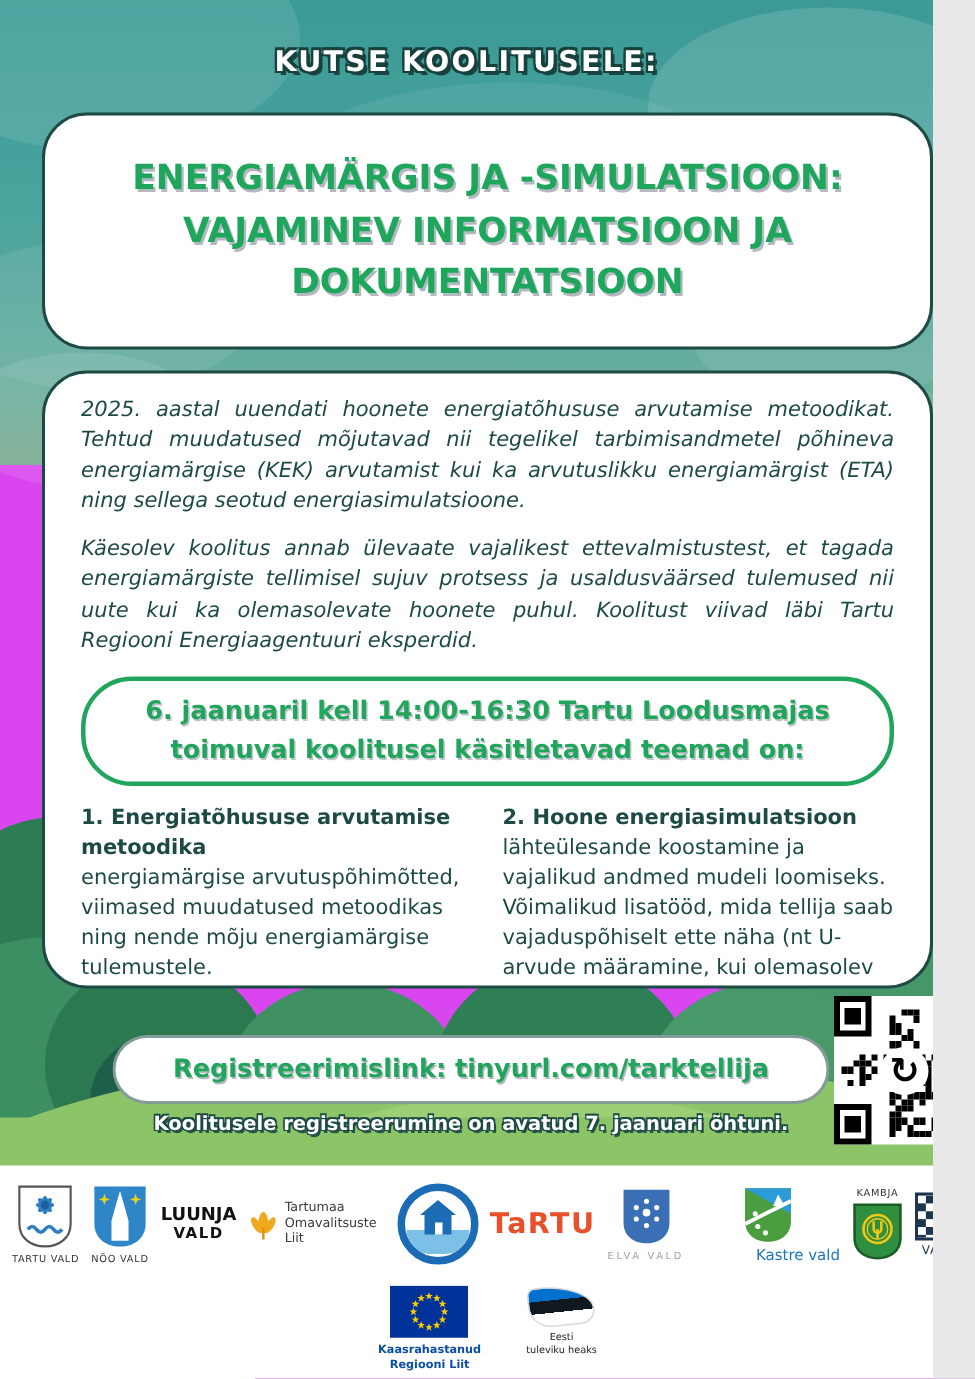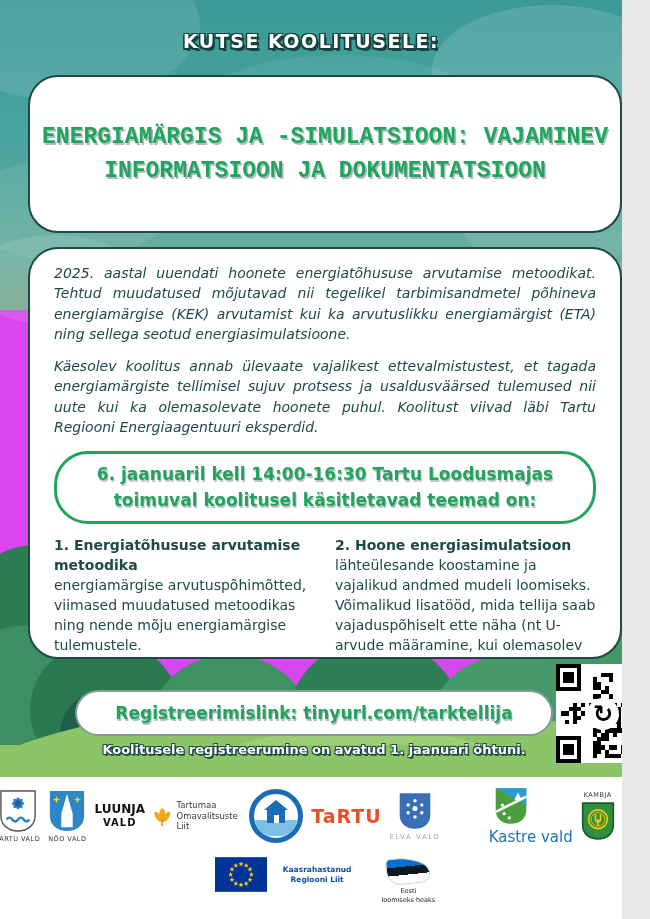--- a/index.html
+++ b/index.html
@@ -35,21 +35,21 @@
   
   .kicker{position:absolute;top:30px;left:0;width:100%;text-align:center;
           font-size:19px;font-weight:bold;letter-spacing:1.5px;color:#fff;
           text-shadow:-1.5px -1.5px 0 #17413c,1.5px -1.5px 0 #17413c,-1.5px 1.5px 0 #17413c,
                       1.5px 1.5px 0 #17413c,2.5px 3px 0 rgba(23,65,60,.95);}
   
   .title-box{position:absolute;left:28px;top:75px;width:594px;height:158px;background:#fff;
              border:2.5px solid #1d4a44;border-radius:30px;box-sizing:border-box;
              display:flex;align-items:center;justify-content:center;padding:0 12px;}
   .title{font-size:23px;line-height:1.5;font-weight:bold;color:#1ea75c;text-align:center;
-         text-shadow:1.5px 2px 0 rgba(40,55,75,.35);font-family:Liberation Mono, monospace;}
+         text-shadow:1.5px 2px 0 rgba(40,55,75,.35);}
   
   .content-box{position:absolute;left:28px;top:247px;width:594px;height:412px;background:#fff;
                border:2.5px solid #1d4a44;border-radius:30px;box-sizing:border-box;
                padding:14px 24px;overflow:hidden;}
   .para{font-size:14px;line-height:1.45;color:#1d4a44;text-align:justify;margin:0 0 12px;font-style:italic;}
   .event-pill{border:3px solid #21a55c;border-radius:34px;padding:8px 10px;margin:14px 0 10px;
               text-align:center;font-size:17px;font-weight:bold;color:#21a55c;line-height:1.5;
               text-shadow:1px 1.5px 0 rgba(40,55,75,.3);}
   .topics{display:flex;gap:20px;margin-top:12px;}
   .topic{flex:1;font-size:14px;line-height:1.42;color:#1d4a44;}
@@ -77,40 +77,40 @@
          width:32px;height:32px;border-radius:50%;background:#fff;
          display:flex;align-items:center;justify-content:center;}
   .qr-ic span{font-size:24px;font-weight:bold;color:#000;line-height:1;}
   
   .footer{position:absolute;left:0;top:777px;width:650px;height:142px;background:#fff;}
   .logo-row{position:absolute;top:6px;left:0;width:650px;height:66px;display:flex;
             align-items:center;justify-content:center;gap:8px;padding:0 8px;box-sizing:border-box;}
   .logo{display:flex;flex-direction:column;align-items:center;gap:2px;}
   .cap{font-size:6.5px;font-weight:normal;letter-spacing:.5px;color:#333;white-space:nowrap;}
   .cap-elva{color:#9aa0a8;letter-spacing:1.8px;font-weight:normal;}
-  .cap-kastre{color:#1b75bb;font-size:15px;letter-spacing:0;padding-left:40px;}
+  .cap-kastre{color:#1b75bb;font-size:10px;letter-spacing:0;padding-left:40px;}
   .cap-peipsi{color:#1e3550;font-size:8px;}
   .luunja{font-size:12px;font-weight:bold;color:#111;line-height:1.05;text-align:right;}
   .luunja .l2{font-size:10px;letter-spacing:1px;}
   .tol{display:flex;align-items:center;gap:5px;}
   .tol-txt{font-size:8.5px;color:#3a3a3a;line-height:1.25;}
   .tartu-city{font-size:19px;font-weight:bold;color:#e8502a;letter-spacing:1px;}
   .trea{width:54px;height:54px;border-radius:50%;border:5px solid #1b6cb5;background:#fff;
         position:relative;box-sizing:border-box;overflow:hidden;}
   .trea-sw{position:absolute;left:1px;bottom:2px;width:42px;height:16px;background:#7cc0e8;
            border-radius:0 0 18px 18px;}
   .trea-house{position:absolute;left:13px;top:16px;width:18px;height:13px;background:#1b6cb5;}
   .trea-house::before{content:"";position:absolute;left:-3px;top:-10px;border-left:12px solid transparent;
            border-right:12px solid transparent;border-bottom:10px solid #1b6cb5;}
   .trea-house::after{content:"";position:absolute;left:7px;top:5px;width:5px;height:8px;background:#fff;}
   .pp{width:32px;height:32px;border:2px solid #1e3550;box-sizing:border-box;
       background:conic-gradient(#1e3550 25%,#fff 0 50%,#1e3550 0 75%,#fff 0) 0 0/10.5px 10.5px;}
   .row2{position:absolute;top:80px;left:0;width:650px;display:flex;justify-content:center;
         gap:30px;align-items:flex-start;}
-  .eu{display:flex;flex-direction:row;align-items:center;gap:16px;}
+  .eu{display:flex;flex-direction:column;align-items:center;gap:3px;}
   .eu-txt{font-size:7.5px;font-weight:bold;color:#0b4ea2;text-align:center;line-height:1.3;}
   .ee{display:flex;flex-direction:column;align-items:center;gap:3px;}
   .ee-flag{width:44px;height:27px;transform:rotate(-6deg);
            background:linear-gradient(180deg,#0072ce 0 33%,#101820 33% 66%,#fff 66% 100%);
            border:1px solid #d8d8d8;border-radius:6px 90% 10px 16px/6px 70% 10px 16px;box-sizing:border-box;}
   .ee-txt{font-size:6.5px;color:#222;text-align:center;line-height:1.35;}
 </style>
 </head>
 <body>
 
@@ -154,21 +154,21 @@
         <span>energiamärgise arvutuspõhimõtted, viimased muudatused metoodikas ning nende mõju energiamärgise tulemustele.</span>
       </div>
       <div class="topic">
         <p class="topic-h">2. Hoone energiasimulatsioon</p>
         <span>lähteülesande koostamine ja vajalikud andmed mudeli loomiseks. Võimalikud lisatööd, mida tellija saab vajaduspõhiselt ette näha (nt U-arvude määramine, kui olemasolev info on puudulik).</span>
       </div>
     </div>
   </div>
 
   <div class="reg-pill">Registreerimislink: tinyurl.com/tarktellija</div>
-  <div class="deadline">Koolitusele registreerumine on avatud 1. jaanuari õhtuni.</div>
+  <div class="deadline">Koolitusele registreerumine on avatud 7. jaanuari õhtuni.</div>
 
   <div class="qr">
     <div class="qr-grid">
         <div></div>
         <div></div>
         <div></div>
         <div></div>
         <div></div>
         <div></div>
         <div></div>
@@ -737,19 +737,19 @@
         </svg>
         <div class="eu-txt">
           <div>Kaasrahastanud</div>
           <div>Regiooni Liit</div>
         </div>
       </div>
       <div class="ee">
         <div class="ee-flag"></div>
         <div class="ee-txt">
           <div>Eesti</div>
-          <div>loomiseks heaks</div>
+          <div>tuleviku heaks</div>
         </div>
       </div>
     </div>
   </div>
 
 </div>
 
 </body></html>

